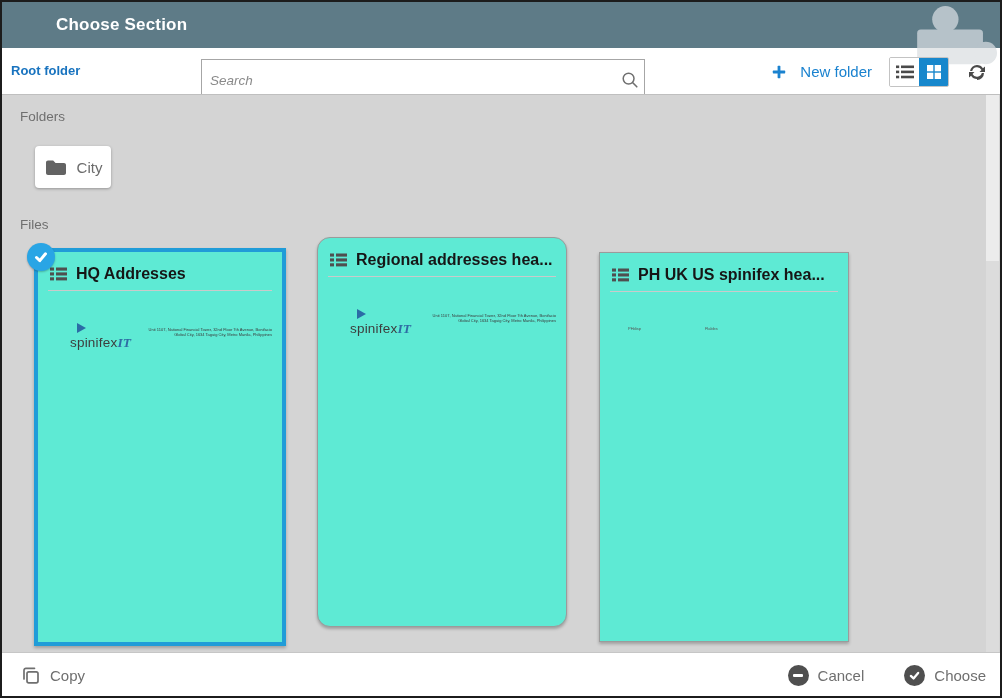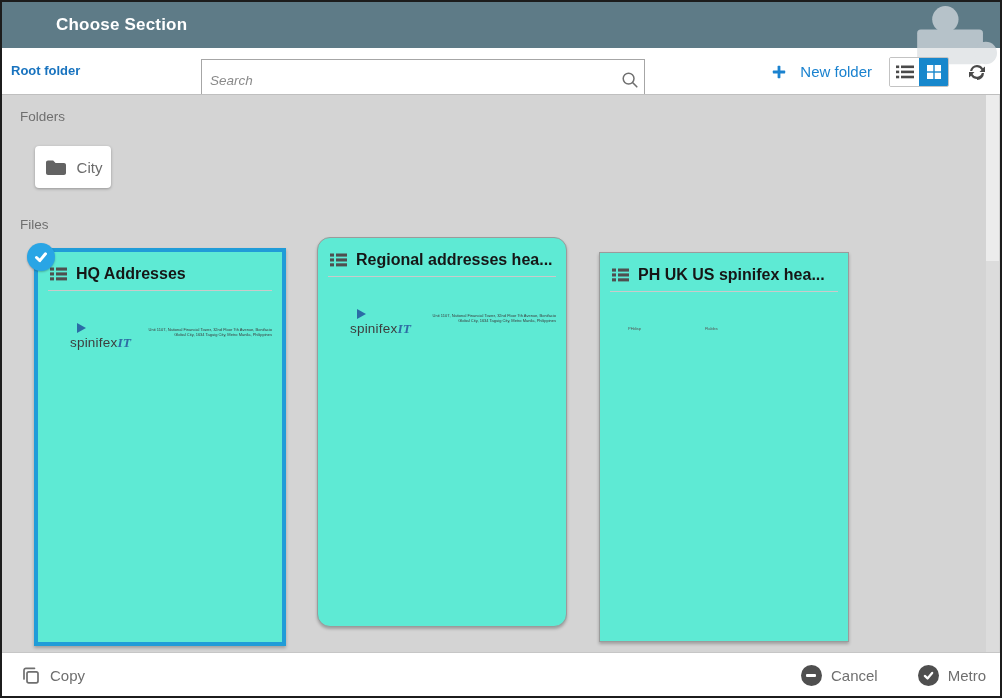--- a/index.html
+++ b/index.html
@@ -306,18 +306,18 @@
             <span class="minus-bar"></span>
           </span>
         <span class="footer-label">Cancel</span>
       </div>
       <div class="footer-btn apply-btn">
         <span class="circle-icon">
           <svg width="13" height="13" viewBox="0 0 16 16" fill="none">
             <polyline points="3.5,8.5 6.8,11.6 12.5,4.8" stroke="#fff" stroke-width="2.8" stroke-linecap="round" stroke-linejoin="round"></polyline>
           </svg>
         </span>
-        <span class="footer-label">Metro</span>
+        <span class="footer-label">Choose</span>
       </div>
     </div>
   </div>
 
 </div>
 
 </body></html>

